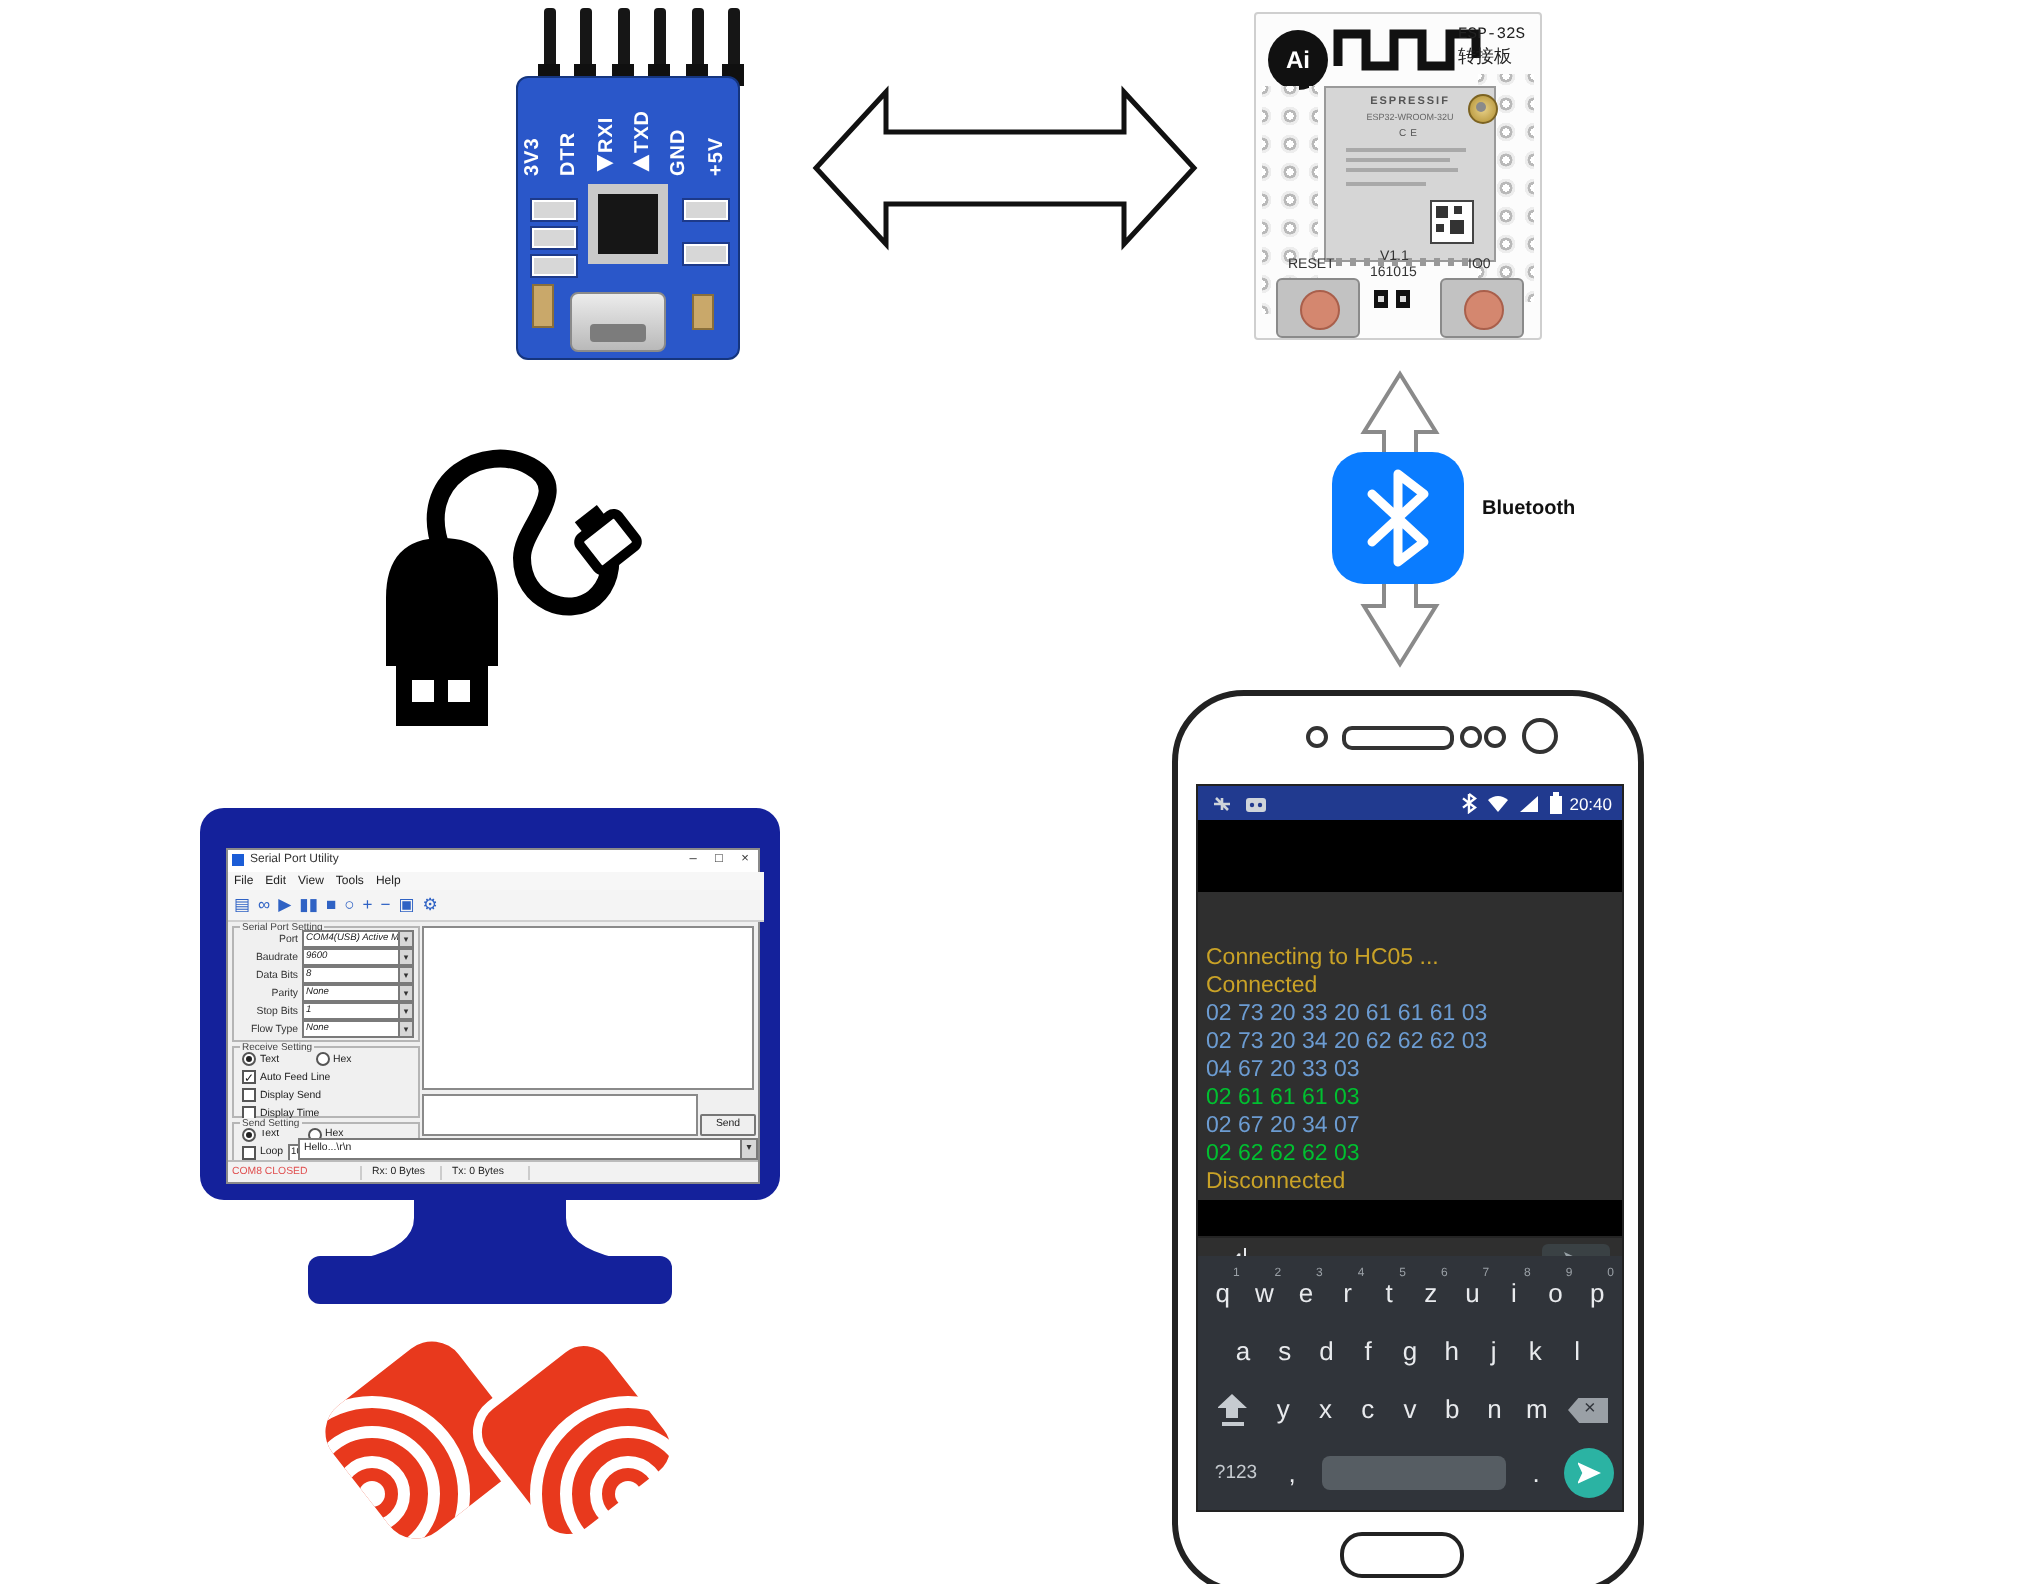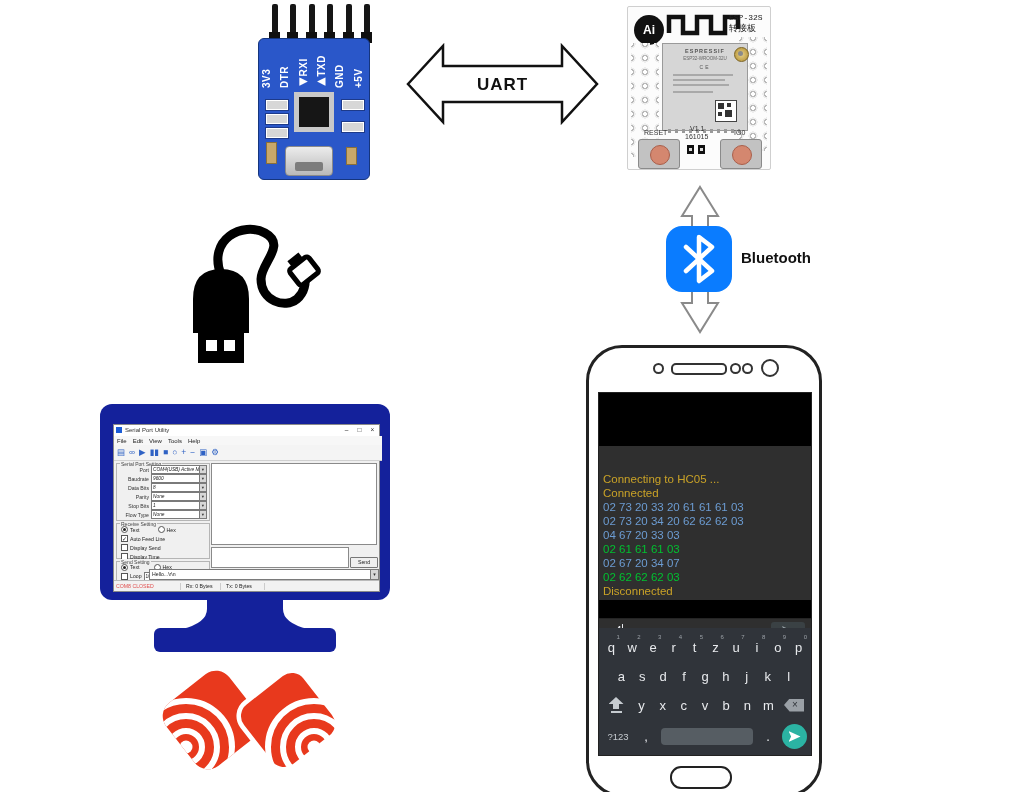--- a/index.html
+++ b/index.html
@@ -53,21 +53,21 @@
   .ufl i{position:absolute;left:3px;top:3px;width:5px;height:5px;border-radius:50%;background:#8a8a8a;}
   .btn-lbl{position:absolute;font-size:7px;color:#333;}
   .tact{position:absolute;width:40px;height:28px;background:#c2c2c2;border:1px solid #8a8a8a;border-radius:3px;}
   .tact i{position:absolute;left:50%;top:50%;width:18px;height:18px;margin:-9px 0 0 -9px;border-radius:50%;
       background:#d4876f;border:1px solid #a95f4b;}
   .smallblk{position:absolute;width:7px;height:9px;background:#111;}
   .smallblk i{position:absolute;left:2px;top:3px;width:3px;height:3px;background:#ddd;}
 
   
   .bt-tile{left:666px;top:226px;width:66px;height:66px;border-radius:16px;background:#0a7cff;}
-  .bt-label{left:741px;top:249px;font-size:15px;font-weight:bold;color:#111;}
+  .bt-label{left:741px;top:249px;font-size:10px;font-weight:bold;color:#111;}
 
   
   .monitor{left:100px;top:404px;width:290px;height:196px;background:#14219b;border-radius:12px;}
   .appwin{left:113px;top:424px;width:265px;height:166px;background:#f0f0f0;border:1px solid #8a8a8a;
       font-size:6px;color:#222;}
   .wtitle{position:absolute;left:0;top:0;width:100%;height:11px;background:#fff;border-bottom:1px solid #d9d9d9;}
   .wicon{position:absolute;left:2px;top:2px;width:6px;height:6px;background:#1b5cd6;}
   .wname{position:absolute;left:11px;top:2px;font-size:6px;color:#333;}
   .wctl{position:absolute;top:0;width:13px;height:10px;text-align:center;font-size:6.5px;color:#333;line-height:10px;}
   .wmenu{position:absolute;left:0;top:11px;width:100%;height:9px;display:flex;gap:6px;padding-left:3px;
@@ -193,21 +193,20 @@
     <div class="goldcap" style="left:98px;top:143px;width:9px;height:16px;"></div>
     <div class="musb">
         <i></i>
       </div>
   </div>
 
   <div class="abs" style="left:405px;top:40px;width:195px;height:90px;">
     <svg width="195" height="90">
       <polygon points="3,44 38,6 38,26 157,26 157,6 192,44 157,82 157,62 38,62 38,82" fill="#ffffff" stroke="#111111" stroke-width="2.5" stroke-linejoin="miter"></polygon>
     </svg>
-    <div class="uart-label" style="top:35px;">UART</div>
   </div>
 
   <div class="abs esp">
     <div class="ailogo">Ai</div>
     <svg class="abs" style="left:38px;top:4px;" width="76" height="26">
       <path d="M3,22 V6 H17 V22 H31 V6 H45 V22 H59 V6 H72 V18" fill="none" stroke="#111" stroke-width="4.5"></path>
     </svg>
     <div class="esptitle">
       <div>ESP-32S</div>
       <div class="cn">转接板</div>
@@ -420,20 +419,45 @@
   <div class="abs phone">
     <div class="sensor" style="left:64px;top:15px;width:7px;height:7px;"></div>
     <div class="slot" style="left:82px;"></div>
     <div class="sensor" style="left:141px;top:15px;width:7px;height:7px;"></div>
     <div class="sensor" style="left:153px;top:15px;width:7px;height:7px;"></div>
     <div class="sensor" style="left:172px;top:11px;width:14px;height:14px;"></div>
   </div>
   <div class="abs homebtn"></div>
 
   <div class="abs screen">
+    <div class="sbar">
+      <svg width="12" height="10" style="margin-left:6px;">
+        <path d="M2,5 H10 M6,2 V8 M3,2 L6,5 M9,8 L6,5" stroke="#cfd4da" stroke-width="1.3" fill="none"></path>
+      </svg>
+      <svg width="12" height="10" style="margin-left:5px;">
+        <rect x="1" y="2" width="10" height="7" rx="1.5" fill="#cfd4da"></rect>
+        <circle cx="4" cy="5.5" r="1.1" fill="#213a8f"></circle>
+          <circle cx="8" cy="5.5" r="1.1" fill="#213a8f"></circle>
+      </svg>
+      <span style="flex:1"></span>
+      <svg width="9" height="11">
+        <path d="M4.5,1 V10 L7.5,7.8 L1.5,3.2 M1.5,7.8 L7.5,3.2 L4.5,1" stroke="#fff" stroke-width="1.2" fill="none"></path>
+      </svg>
+      <svg width="12" height="10" style="margin-left:4px;">
+        <path d="M1,3 Q6,-1 11,3 L6,9 Z" fill="#fff"></path>
+      </svg>
+      <svg width="11" height="10" style="margin-left:4px;">
+        <path d="M1,9 L10,9 L10,1 Z" fill="#fff"></path>
+      </svg>
+      <svg width="8" height="11" style="margin-left:4px;">
+        <rect x="2.5" y="0" width="3" height="2" fill="#fff"></rect>
+          <rect x="1" y="2" width="6" height="9" fill="#fff"></rect>
+      </svg>
+      <span class="time">20:40</span>
+    </div>
 
 
     <div class="term">
         <div class="tline t-yellow">Connecting to HC05 ...</div>
         <div class="tline t-yellow">Connected</div>
         <div class="tline t-blue">02 73 20 33 20 61 61 61 03</div>
         <div class="tline t-blue">02 73 20 34 20 62 62 62 03</div>
         <div class="tline t-blue">04 67 20 33 03</div>
         <div class="tline t-green">02 61 61 61 03</div>
         <div class="tline t-blue">02 67 20 34 07</div>

